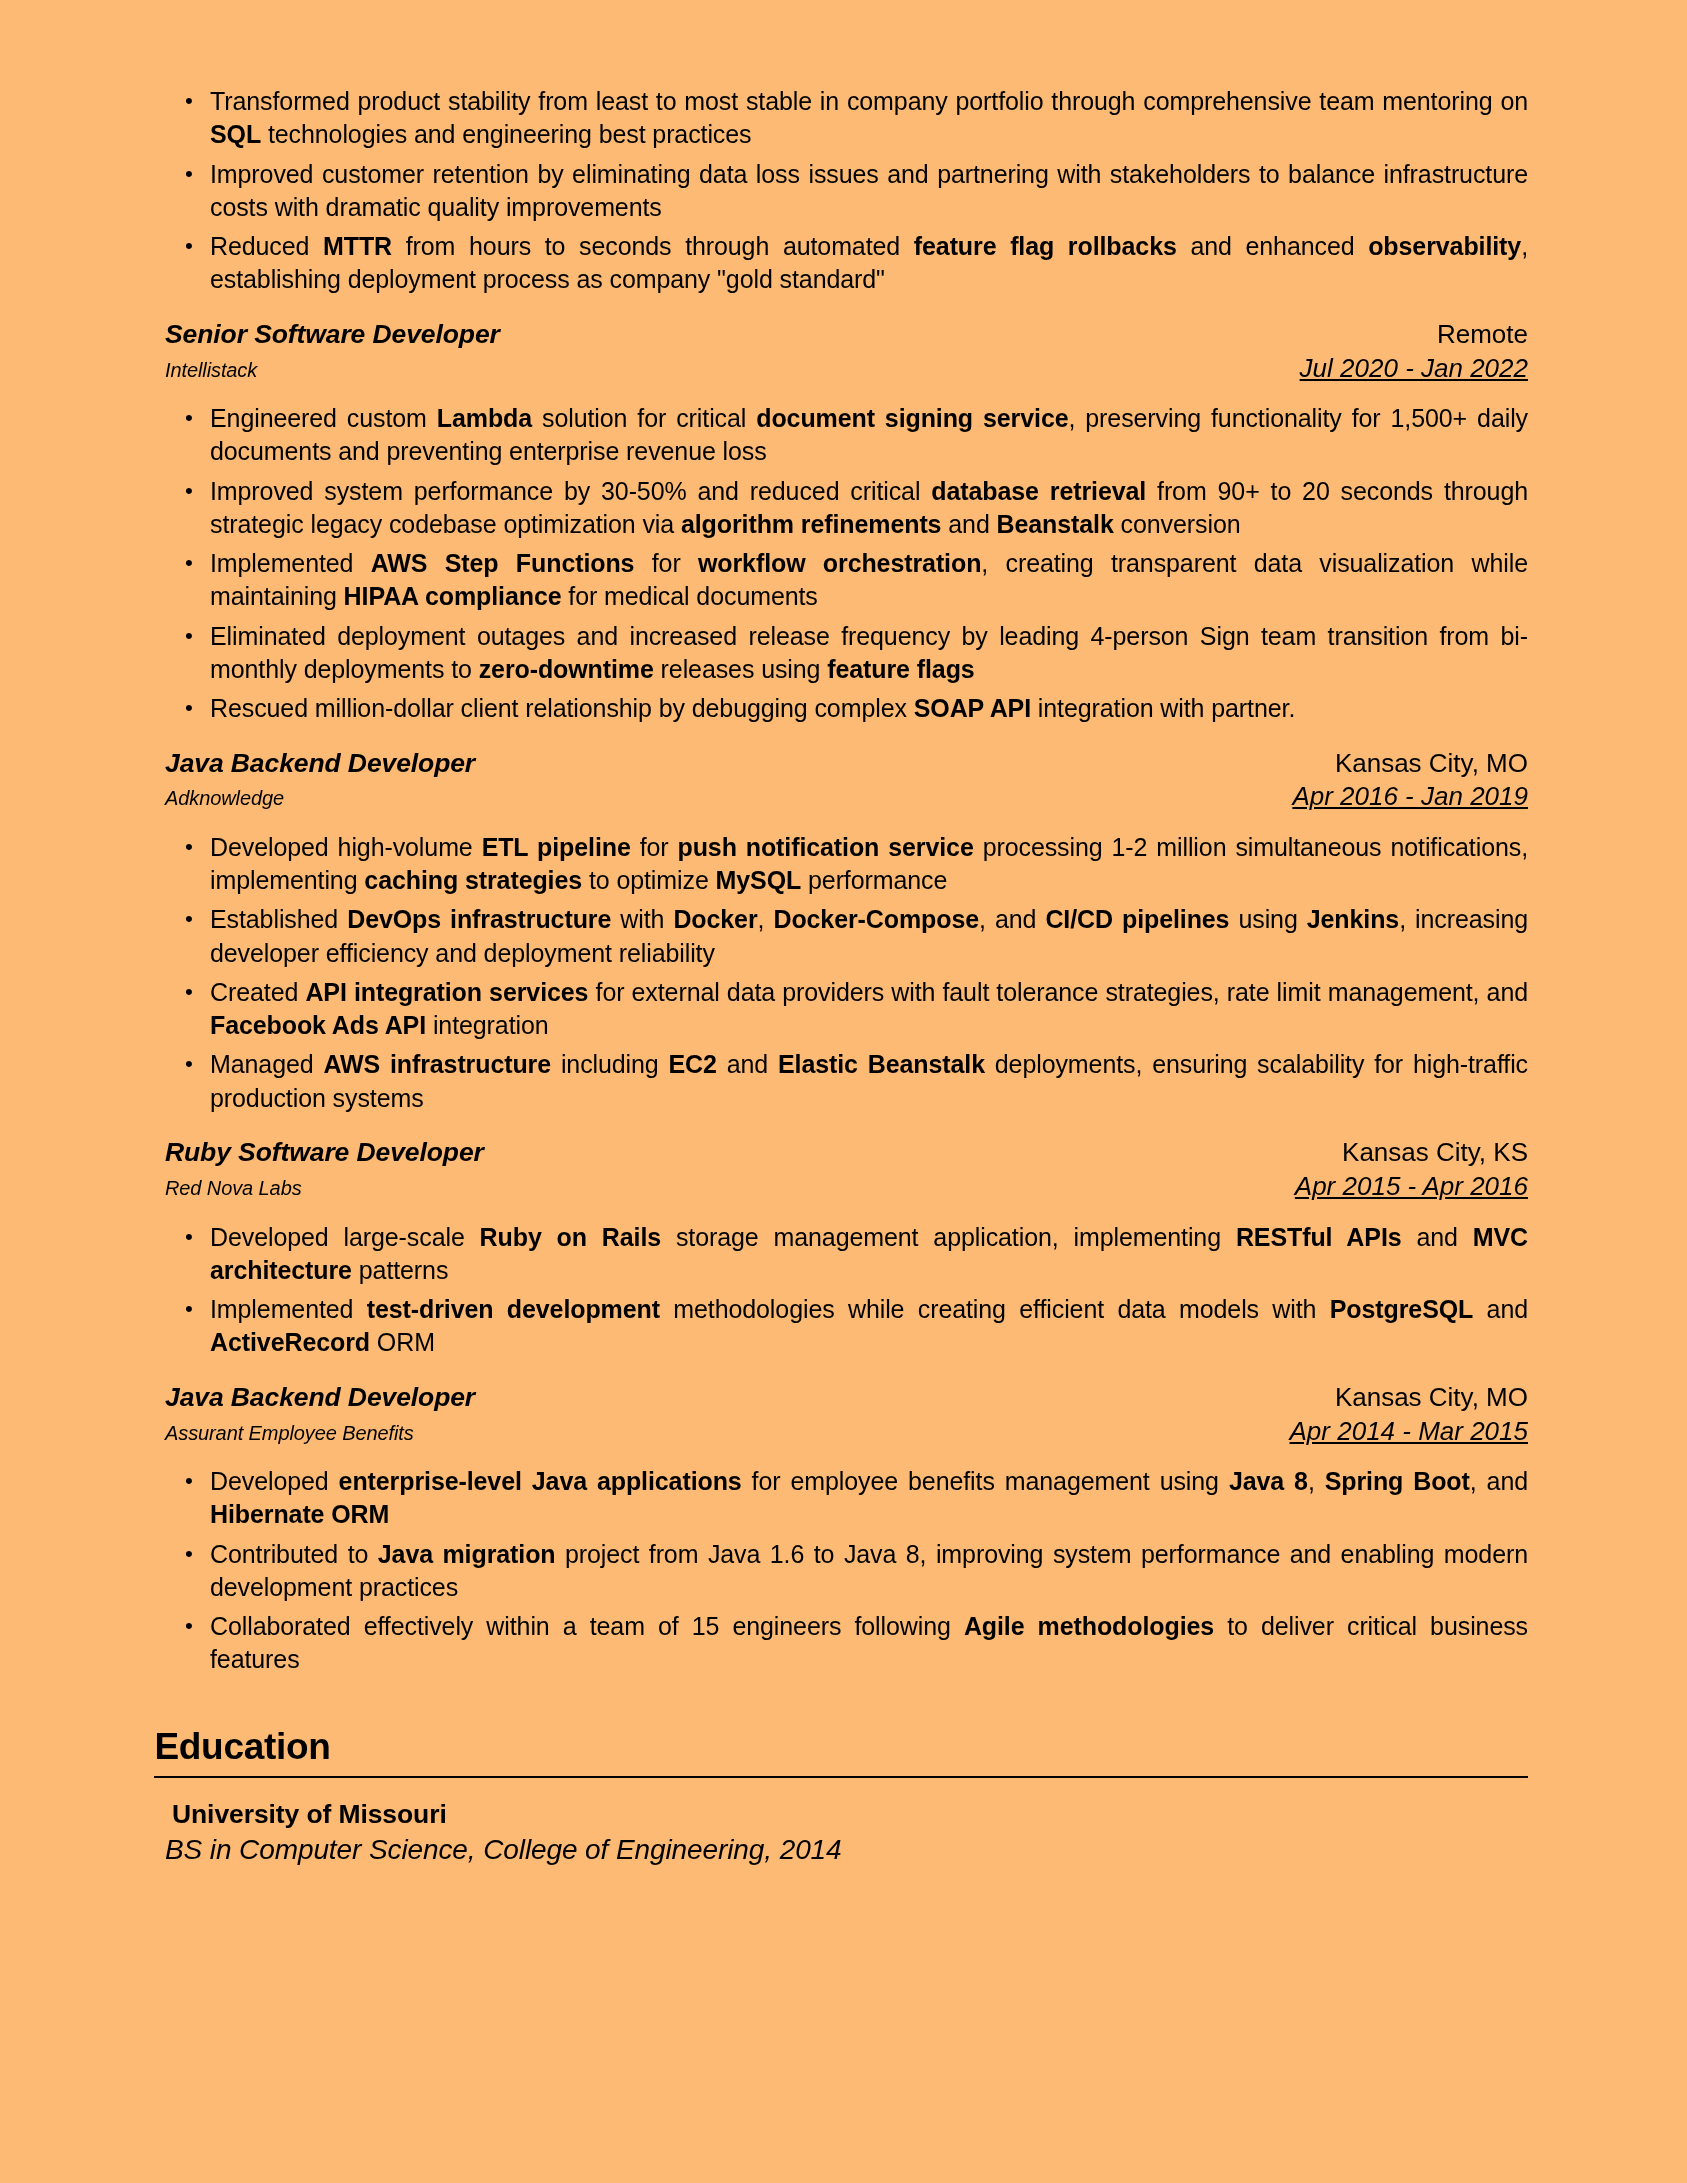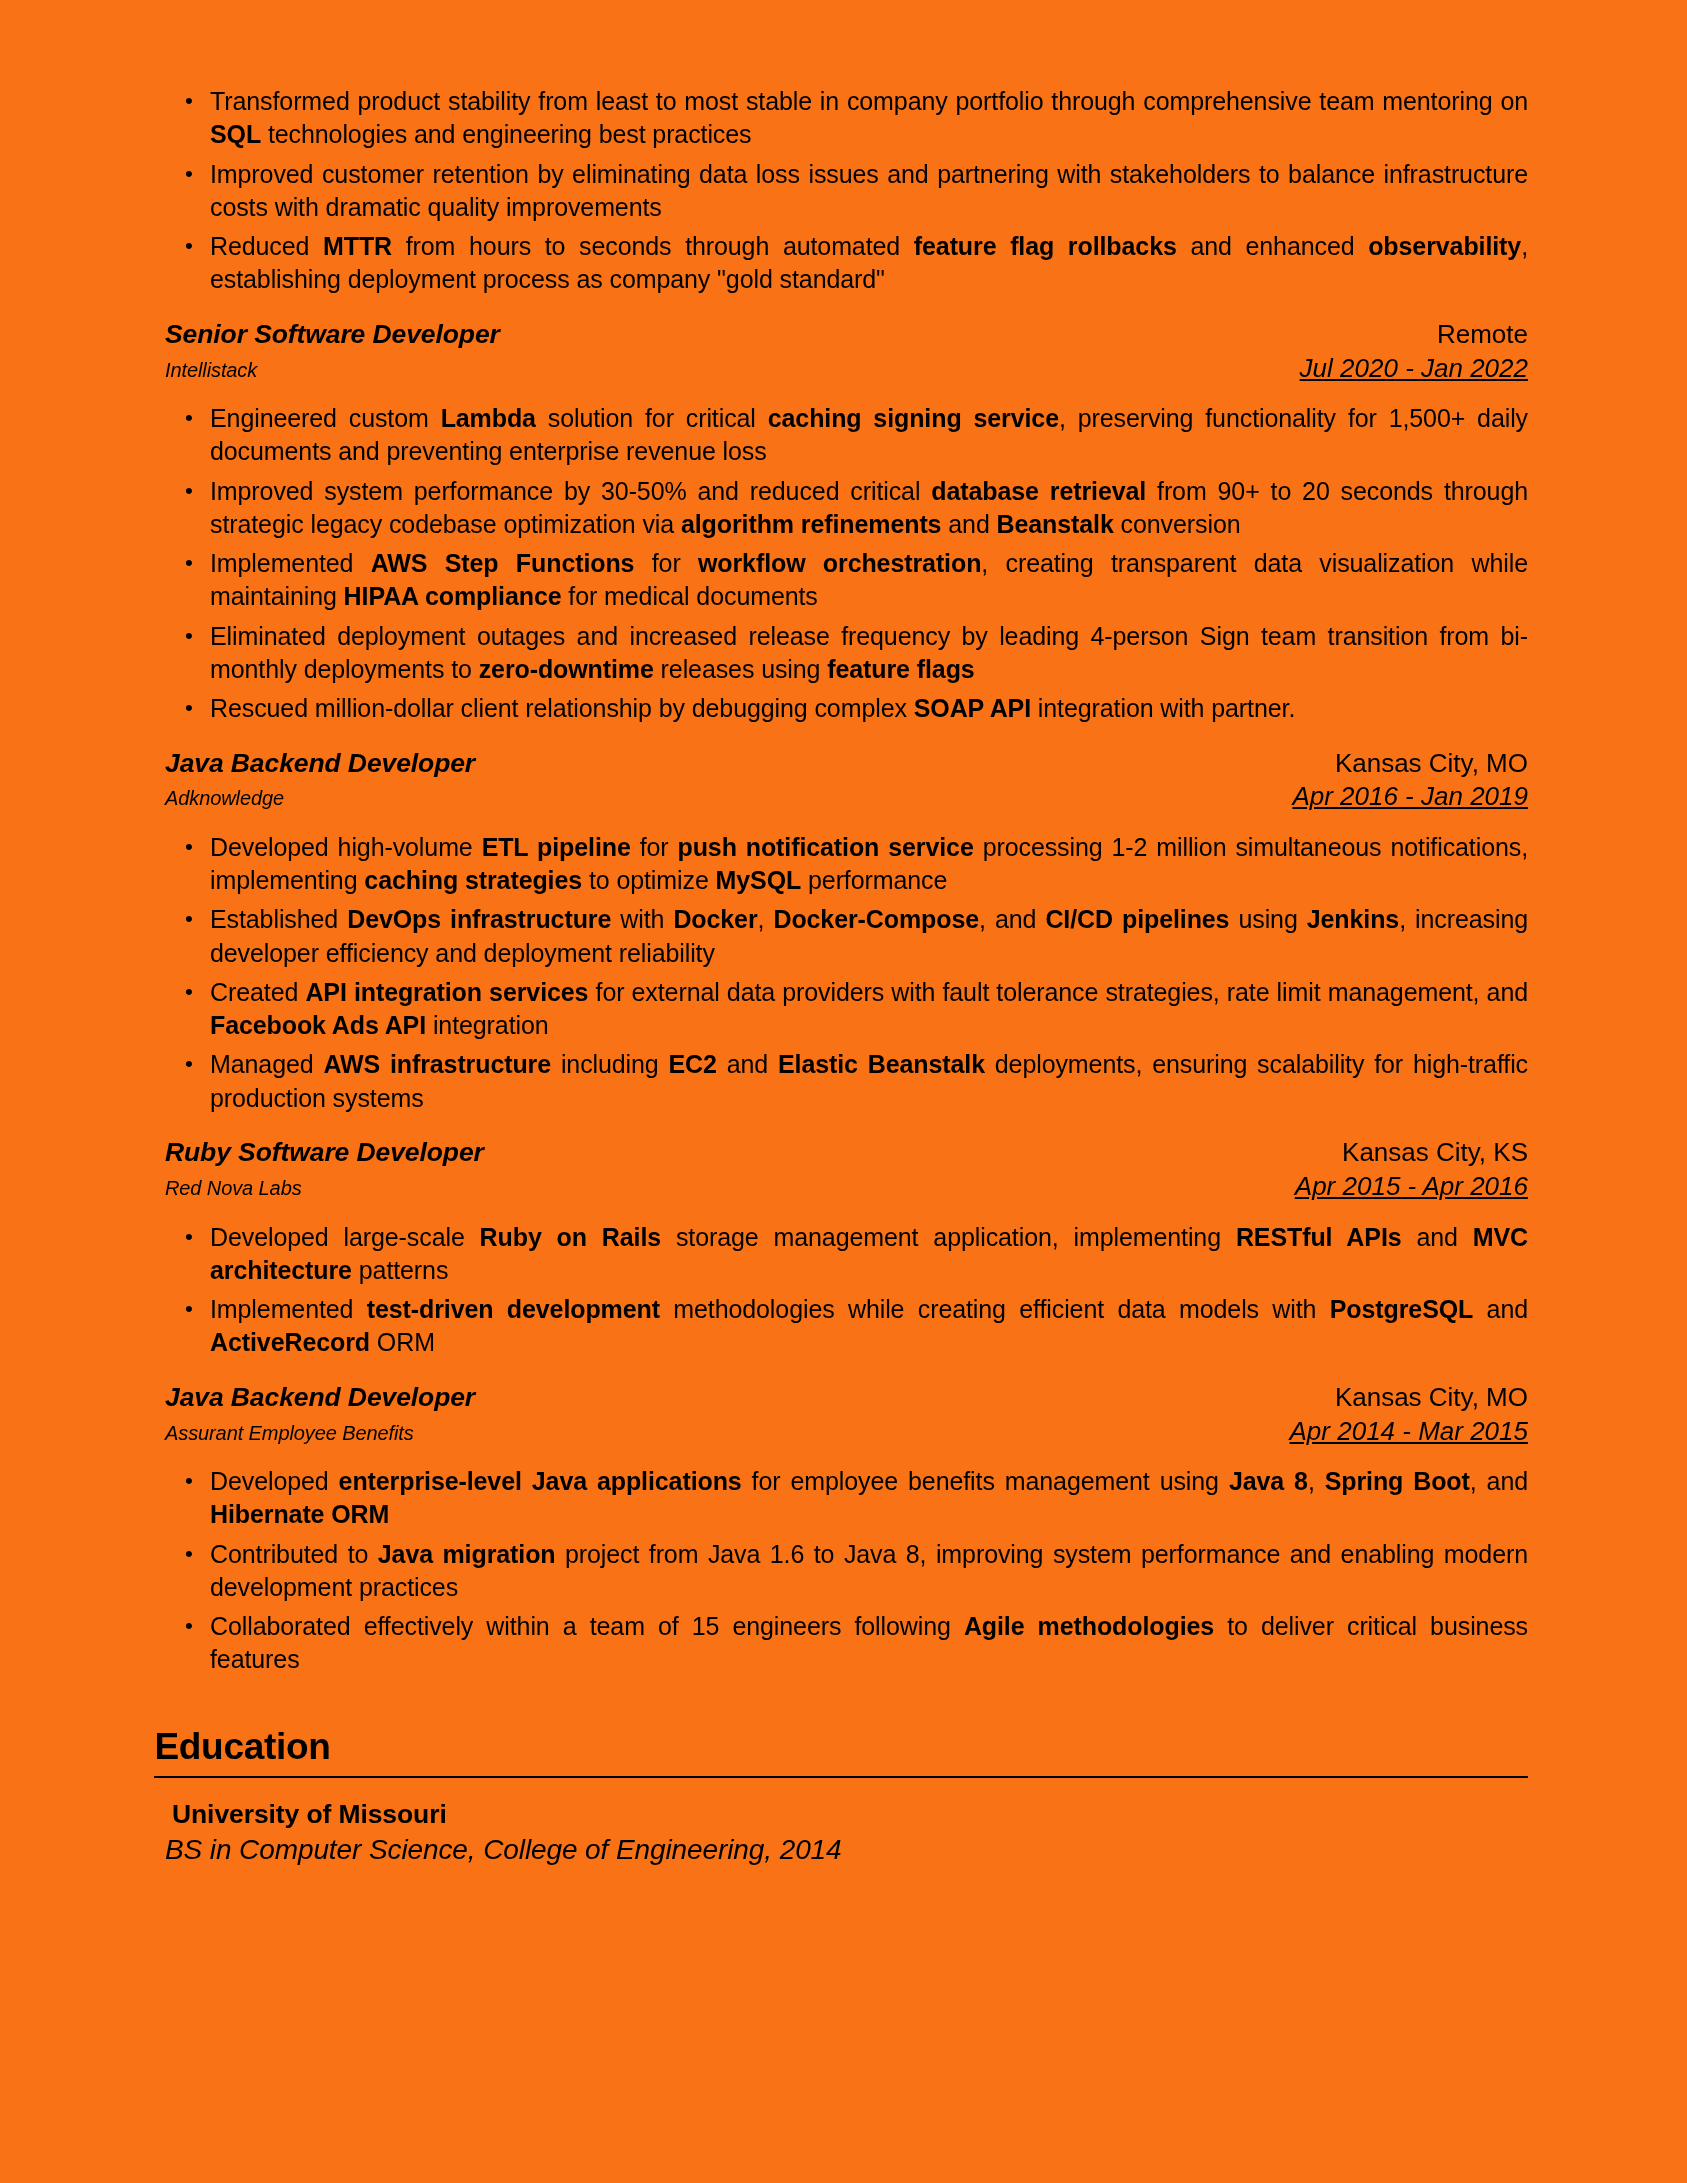--- a/index.html
+++ b/index.html
@@ -5,21 +5,21 @@
 <style>
   html, body {
     margin: 0;
     padding: 0;
     background: #ffffff;
   }
   .page {
     position: relative;
     width: 1687px;
     height: 2183px;
-    background: #f97316;
+    background: #fdba74;
     font-family: "Liberation Sans", sans-serif;
     color: #000000;
     box-sizing: border-box;
     overflow: hidden;
   }
   .content {
     position: absolute;
     left: 165px;
     top: 0;
     width: 1363px;
@@ -139,21 +139,21 @@
           <div class="job-row">
             <div class="job-title">Senior Software Developer</div>
             <div class="job-location">Remote</div>
           </div>
           <div class="job-row second">
             <div class="job-company">Intellistack</div>
             <div class="job-dates">Jul 2020 - Jan 2022</div>
           </div>
           <div class="bullets-wrap">
             <ul class="bullets">
-              <li>Engineered custom <b>Lambda</b> solution for critical <b>caching signing service</b>, preserving functionality for 1,500+ daily documents and preventing enterprise revenue loss</li>
+              <li>Engineered custom <b>Lambda</b> solution for critical <b>document signing service</b>, preserving functionality for 1,500+ daily documents and preventing enterprise revenue loss</li>
               <li>Improved system performance by 30-50% and reduced critical <b>database retrieval</b> from 90+ to 20 seconds through strategic legacy codebase optimization via <b>algorithm refinements</b> and <b>Beanstalk</b> conversion</li>
               <li>Implemented <b>AWS Step Functions</b> for <b>workflow orchestration</b>, creating transparent data visualization while maintaining <b>HIPAA compliance</b> for medical documents</li>
               <li>Eliminated deployment outages and increased release frequency by leading 4-person Sign team transition from bi-monthly deployments to <b>zero-downtime</b> releases using <b>feature flags</b></li>
               <li>Rescued million-dollar client relationship by debugging complex <b>SOAP API</b> integration with partner.</li>
             </ul>
           </div>
         </div>
         <div class="job">
           <div class="job-row">
             <div class="job-title">Java Backend Developer</div>

